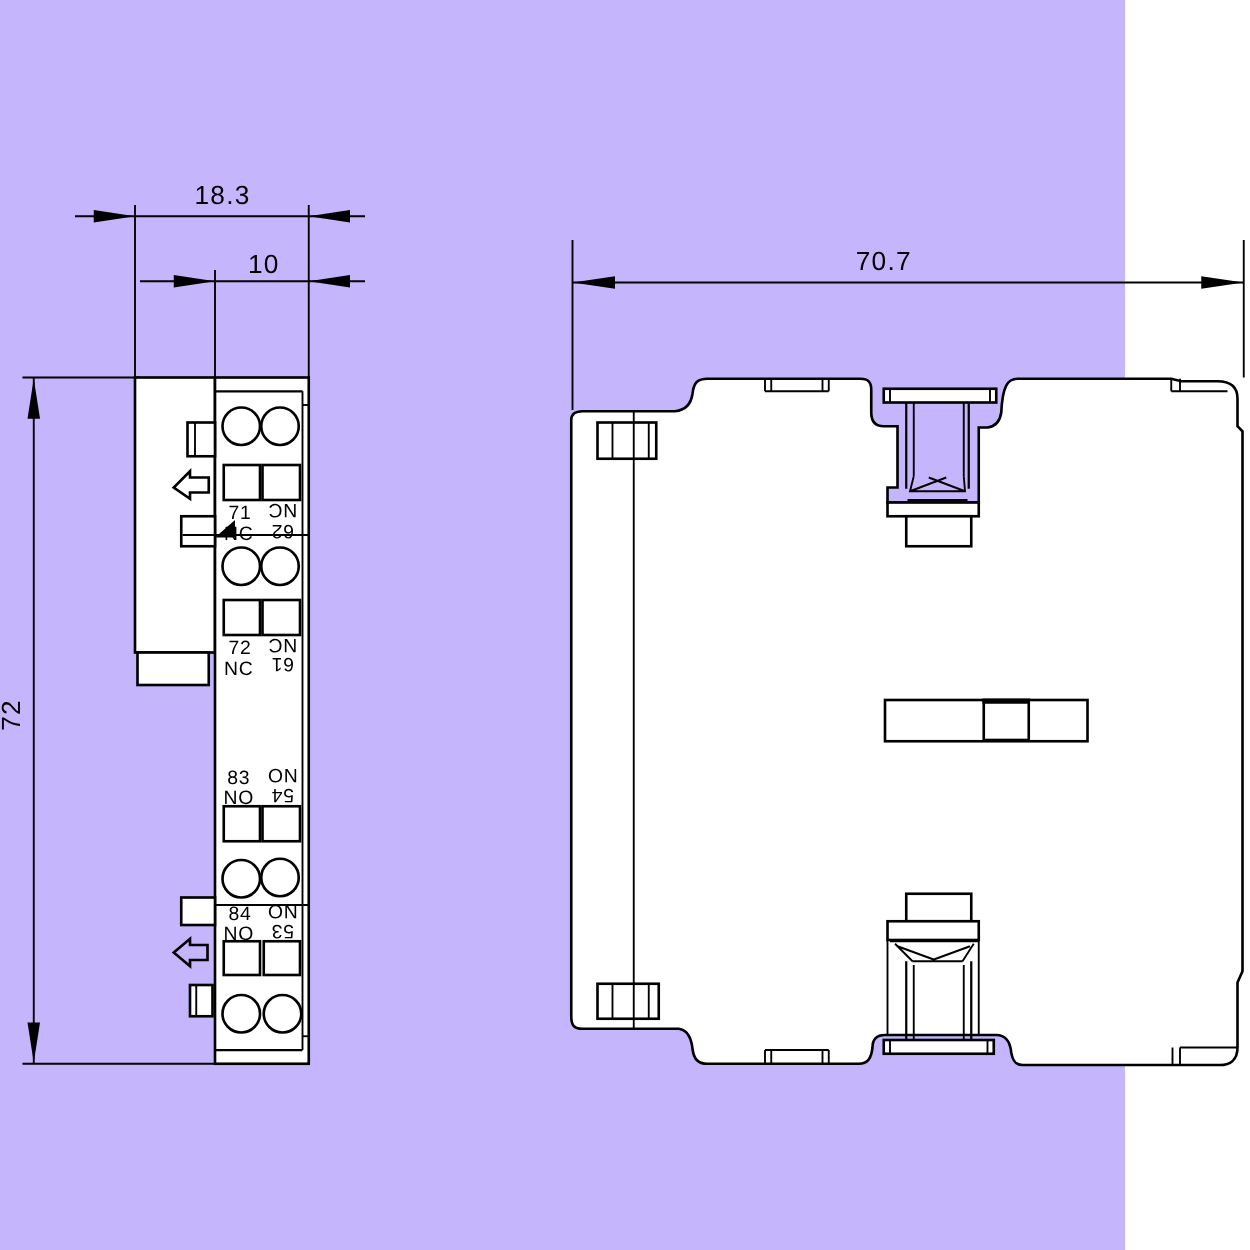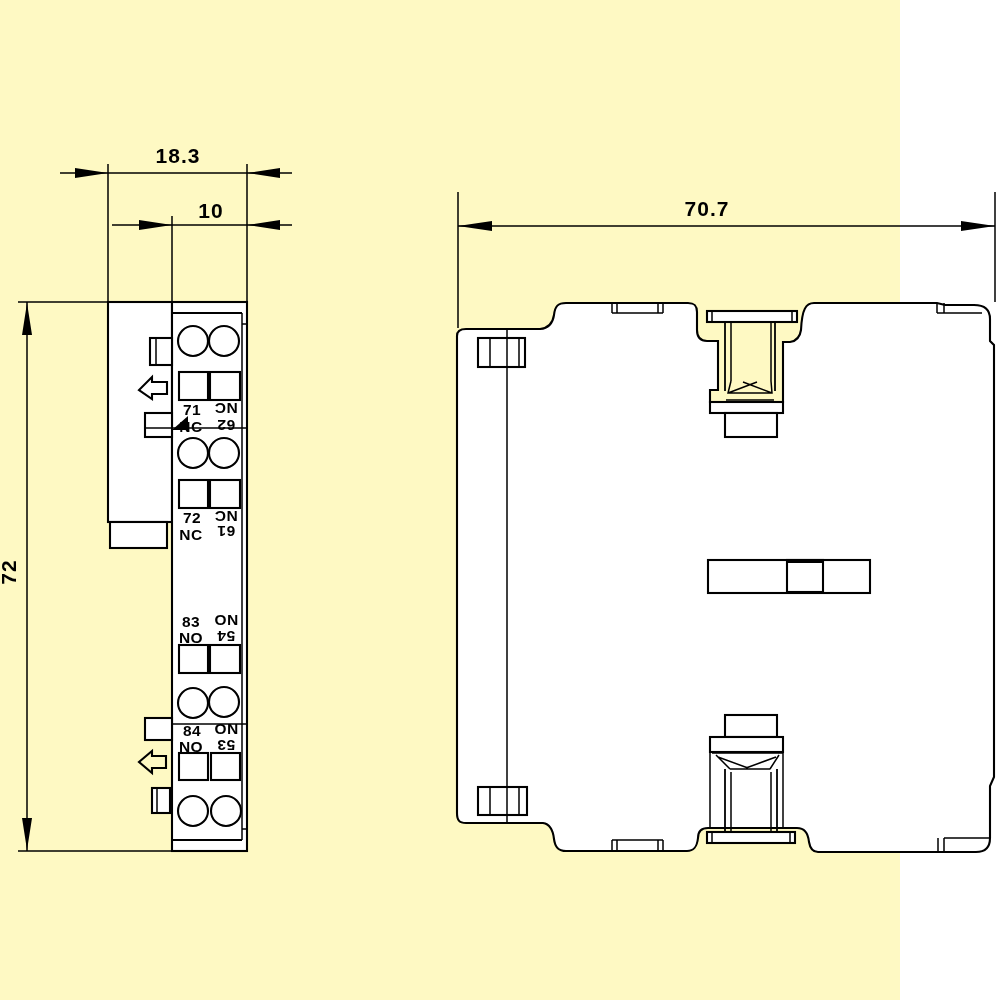--- a/index.html
+++ b/index.html
@@ -1,16 +1,16 @@
 <!DOCTYPE html>
 <html><head>
 <meta charset="utf-8">
 <style>
   html,body{margin:0;padding:0;background:#ffffff;}
-  .stage{width:900px;height:1000px;background:#fef9c3;position:relative;font-weight:bold;}
+  .stage{width:900px;height:1000px;background:#c4b5fd;position:relative;}
   svg{display:block;}
   svg text{
     font-family:"Liberation Sans", sans-serif;
     fill:#000;
   }
   .dim-text{font-size:21px;letter-spacing:1px;}
   .term-text{font-size:15.5px;letter-spacing:0.5px;}
   .ln{stroke:#000;stroke-width:1.8;fill:none;}
   .ln-thin{stroke:#000;stroke-width:1.5;fill:none;}
   .outline{stroke:#000;stroke-width:2.1;fill:#ffffff;}

